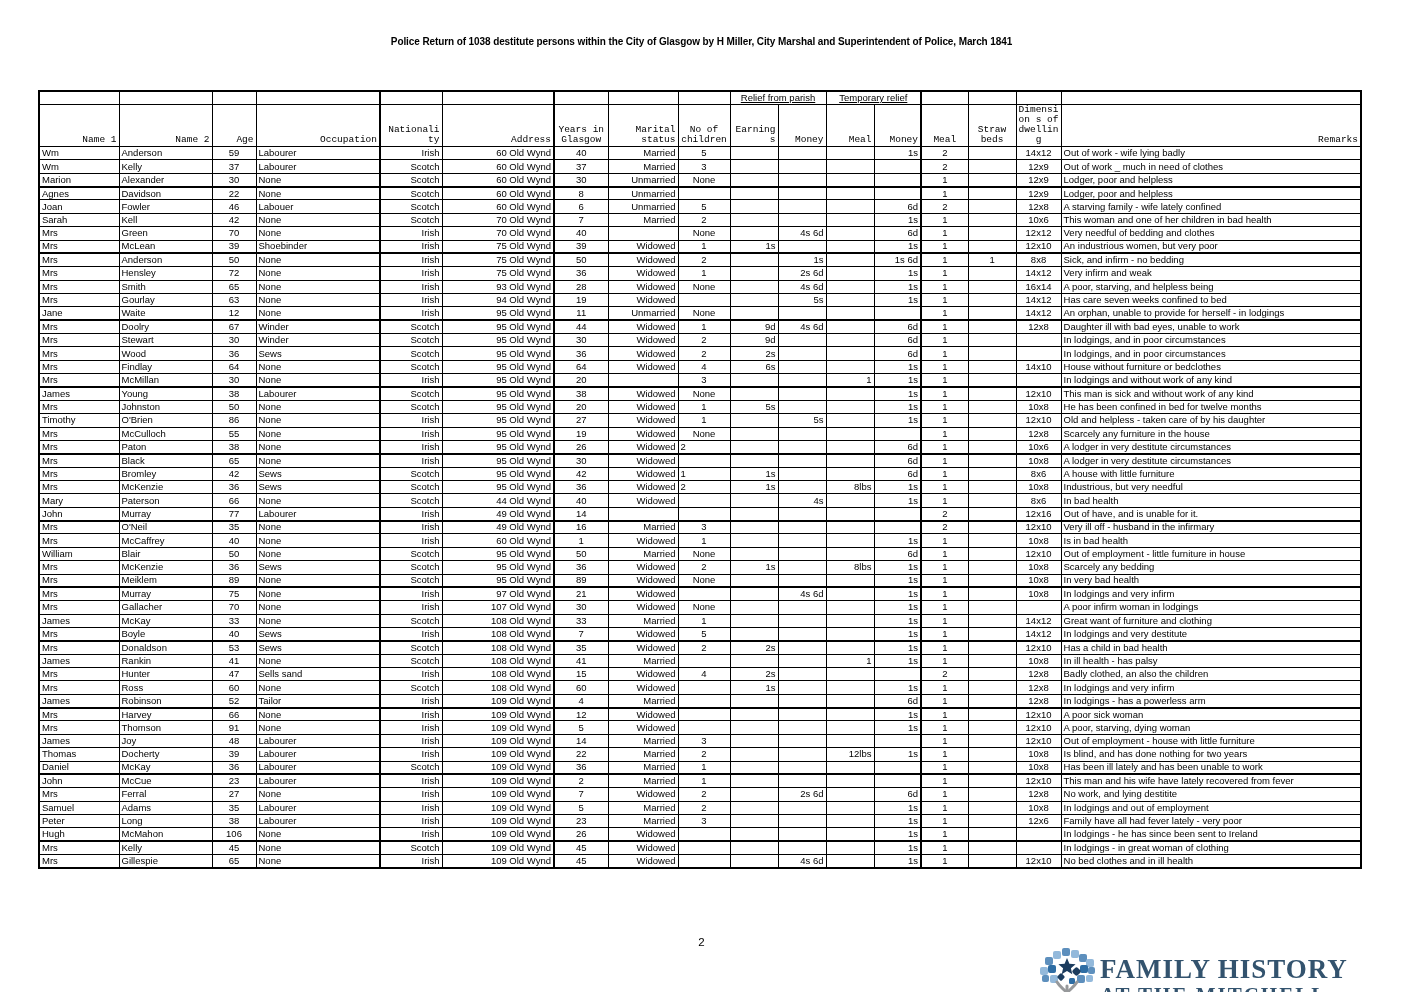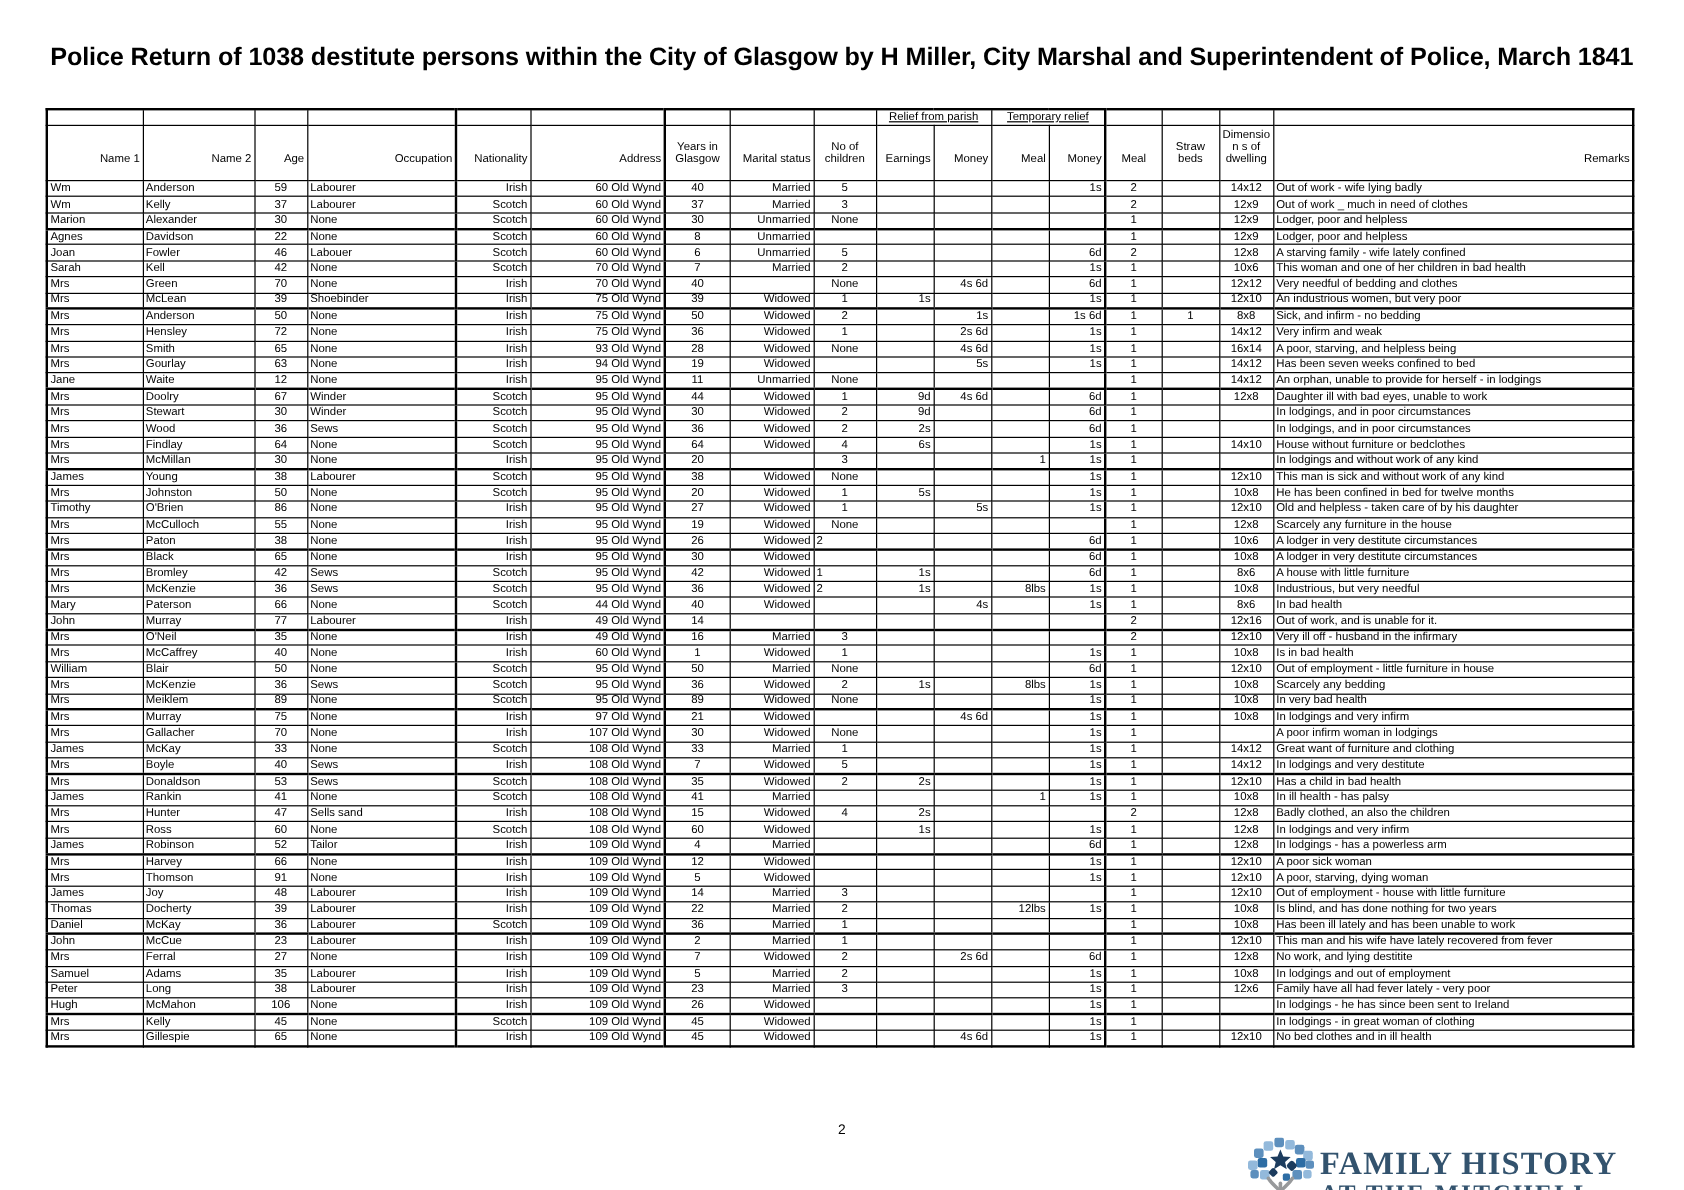--- a/index.html
+++ b/index.html
@@ -2,34 +2,34 @@
 <html><head>
 <meta charset="utf-8">
 <style>
   html,body{margin:0;padding:0;}
   body{
     width:1403px;height:992px;position:relative;background:#ffffff;
     font-family:"Liberation Sans", sans-serif;color:#000;overflow:hidden;
   }
   .title{
     position:absolute;top:36px;left:0;width:100%;text-align:center;
-    font-size:21px;font-weight:bold;letter-spacing:-0.1px;
+    font-size:10px;font-weight:bold;letter-spacing:-0.1px;
   }
   .tablewrap{position:absolute;left:38px;top:90px;}
   table{
     border-collapse:collapse;table-layout:fixed;width:1322px;
     border:2px solid #000;font-size:9.5px;
   }
   th,td{
     border:1px solid #000;padding:0 2px;overflow:hidden;
     font-weight:normal;line-height:10px;
   }
   thead tr.grouprow th{height:12px;text-align:center;vertical-align:middle;}
   thead tr.grouprow th.grp-label{text-decoration:underline;}
-  thead tr.hdr th{height:33px;vertical-align:bottom;white-space:normal;word-wrap:break-word;padding-bottom:12px;}
+  thead tr.hdr th{height:33px;vertical-align:bottom;white-space:normal;word-wrap:break-word;padding-bottom:1px;font-family:Liberation Mono, monospace;}
   tbody tr{height:13.36px;}
   tbody td{white-space:nowrap;vertical-align:middle;}
   
   tbody td:nth-child(3),tbody td:nth-child(7),tbody td:nth-child(9),
   tbody td:nth-child(14),tbody td:nth-child(15),tbody td:nth-child(16){text-align:center;}
   tbody td:nth-child(5),tbody td:nth-child(6),tbody td:nth-child(8),
   tbody td:nth-child(10),tbody td:nth-child(11),tbody td:nth-child(12),
   tbody td:nth-child(13){text-align:right;}
   tbody td.left{text-align:left;}
   
@@ -337,21 +337,21 @@
           <td>19</td>
           <td>Widowed</td>
           <td></td>
           <td></td>
           <td>5s</td>
           <td></td>
           <td>1s</td>
           <td>1</td>
           <td></td>
           <td>14x12</td>
-          <td>Has been seven weeks confined to bed</td>
+          <td>Has care seven weeks confined to bed</td>
         </tr>
         <tr>
           <td>Jane</td>
           <td>Waite</td>
           <td>12</td>
           <td>None</td>
           <td>Irish</td>
           <td>95 Old Wynd</td>
           <td>11</td>
           <td>Unmarried</td>
@@ -641,21 +641,21 @@
           <td>14</td>
           <td></td>
           <td></td>
           <td></td>
           <td></td>
           <td></td>
           <td></td>
           <td>2</td>
           <td></td>
           <td>12x16</td>
-          <td>Out of work, and is unable for it.</td>
+          <td>Out of have, and is unable for it.</td>
         </tr>
         <tr class="grp">
           <td>Mrs</td>
           <td>O'Neil</td>
           <td>35</td>
           <td>None</td>
           <td>Irish</td>
           <td>49 Old Wynd</td>
           <td>16</td>
           <td>Married</td>

